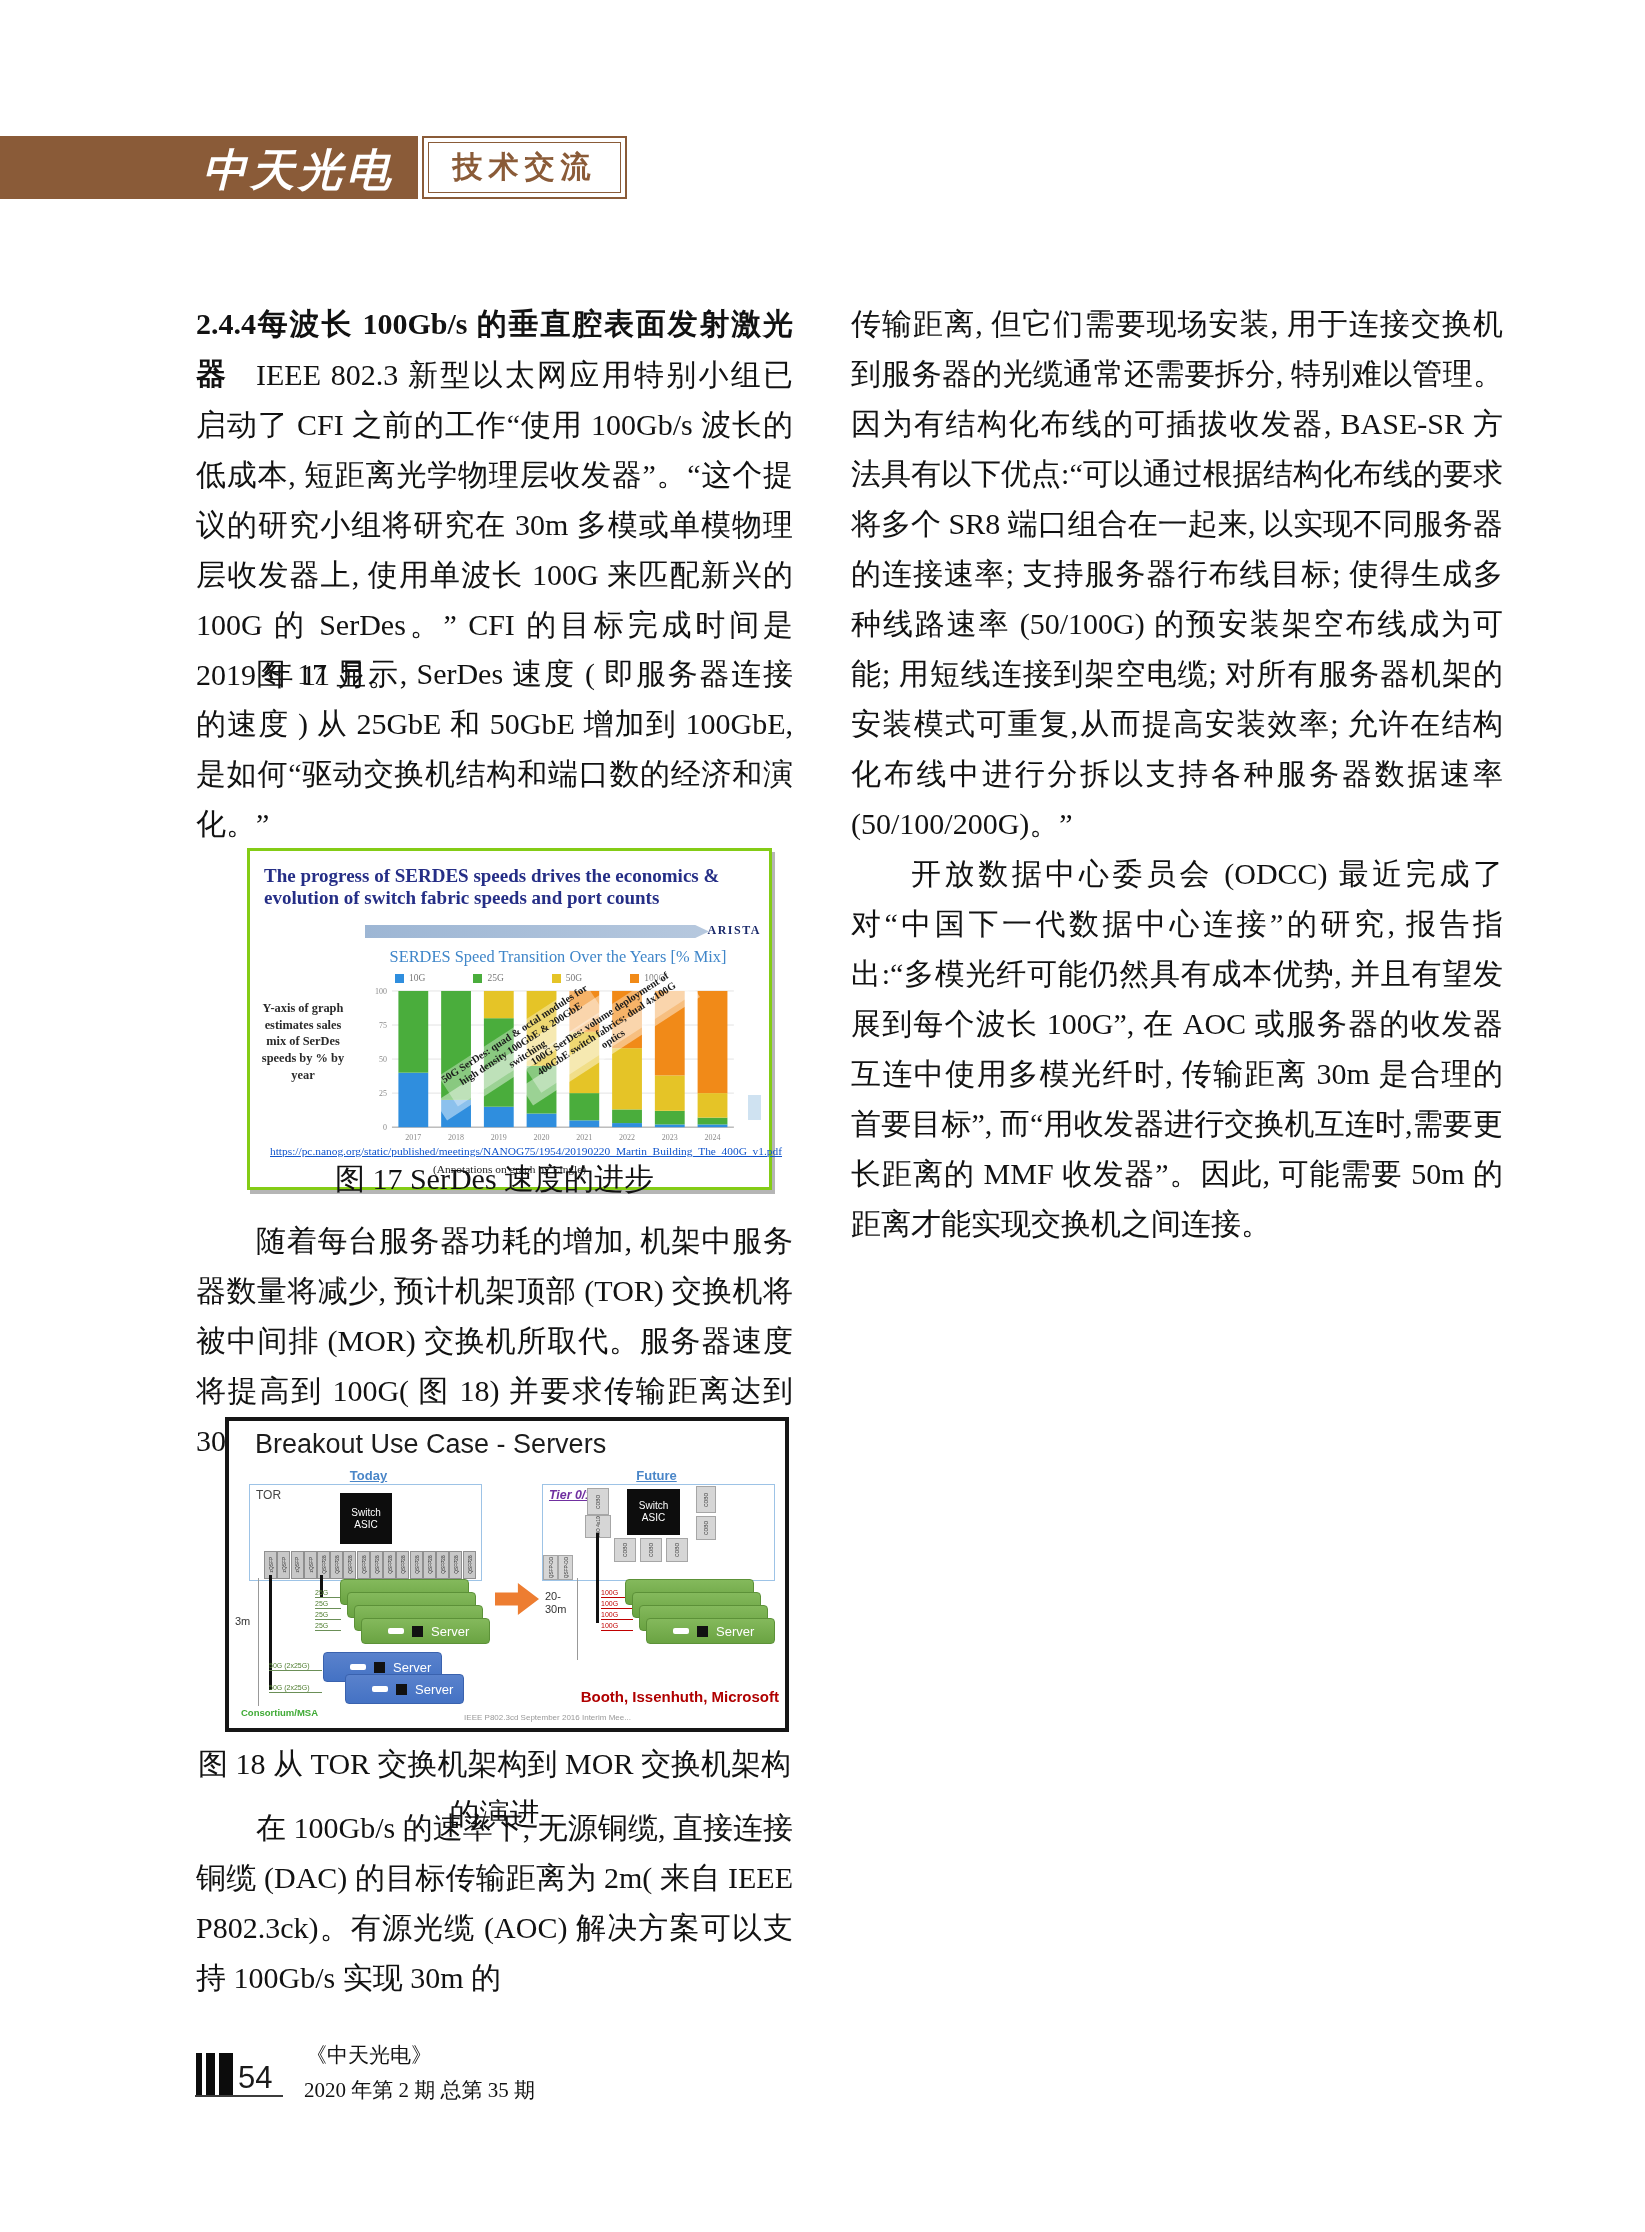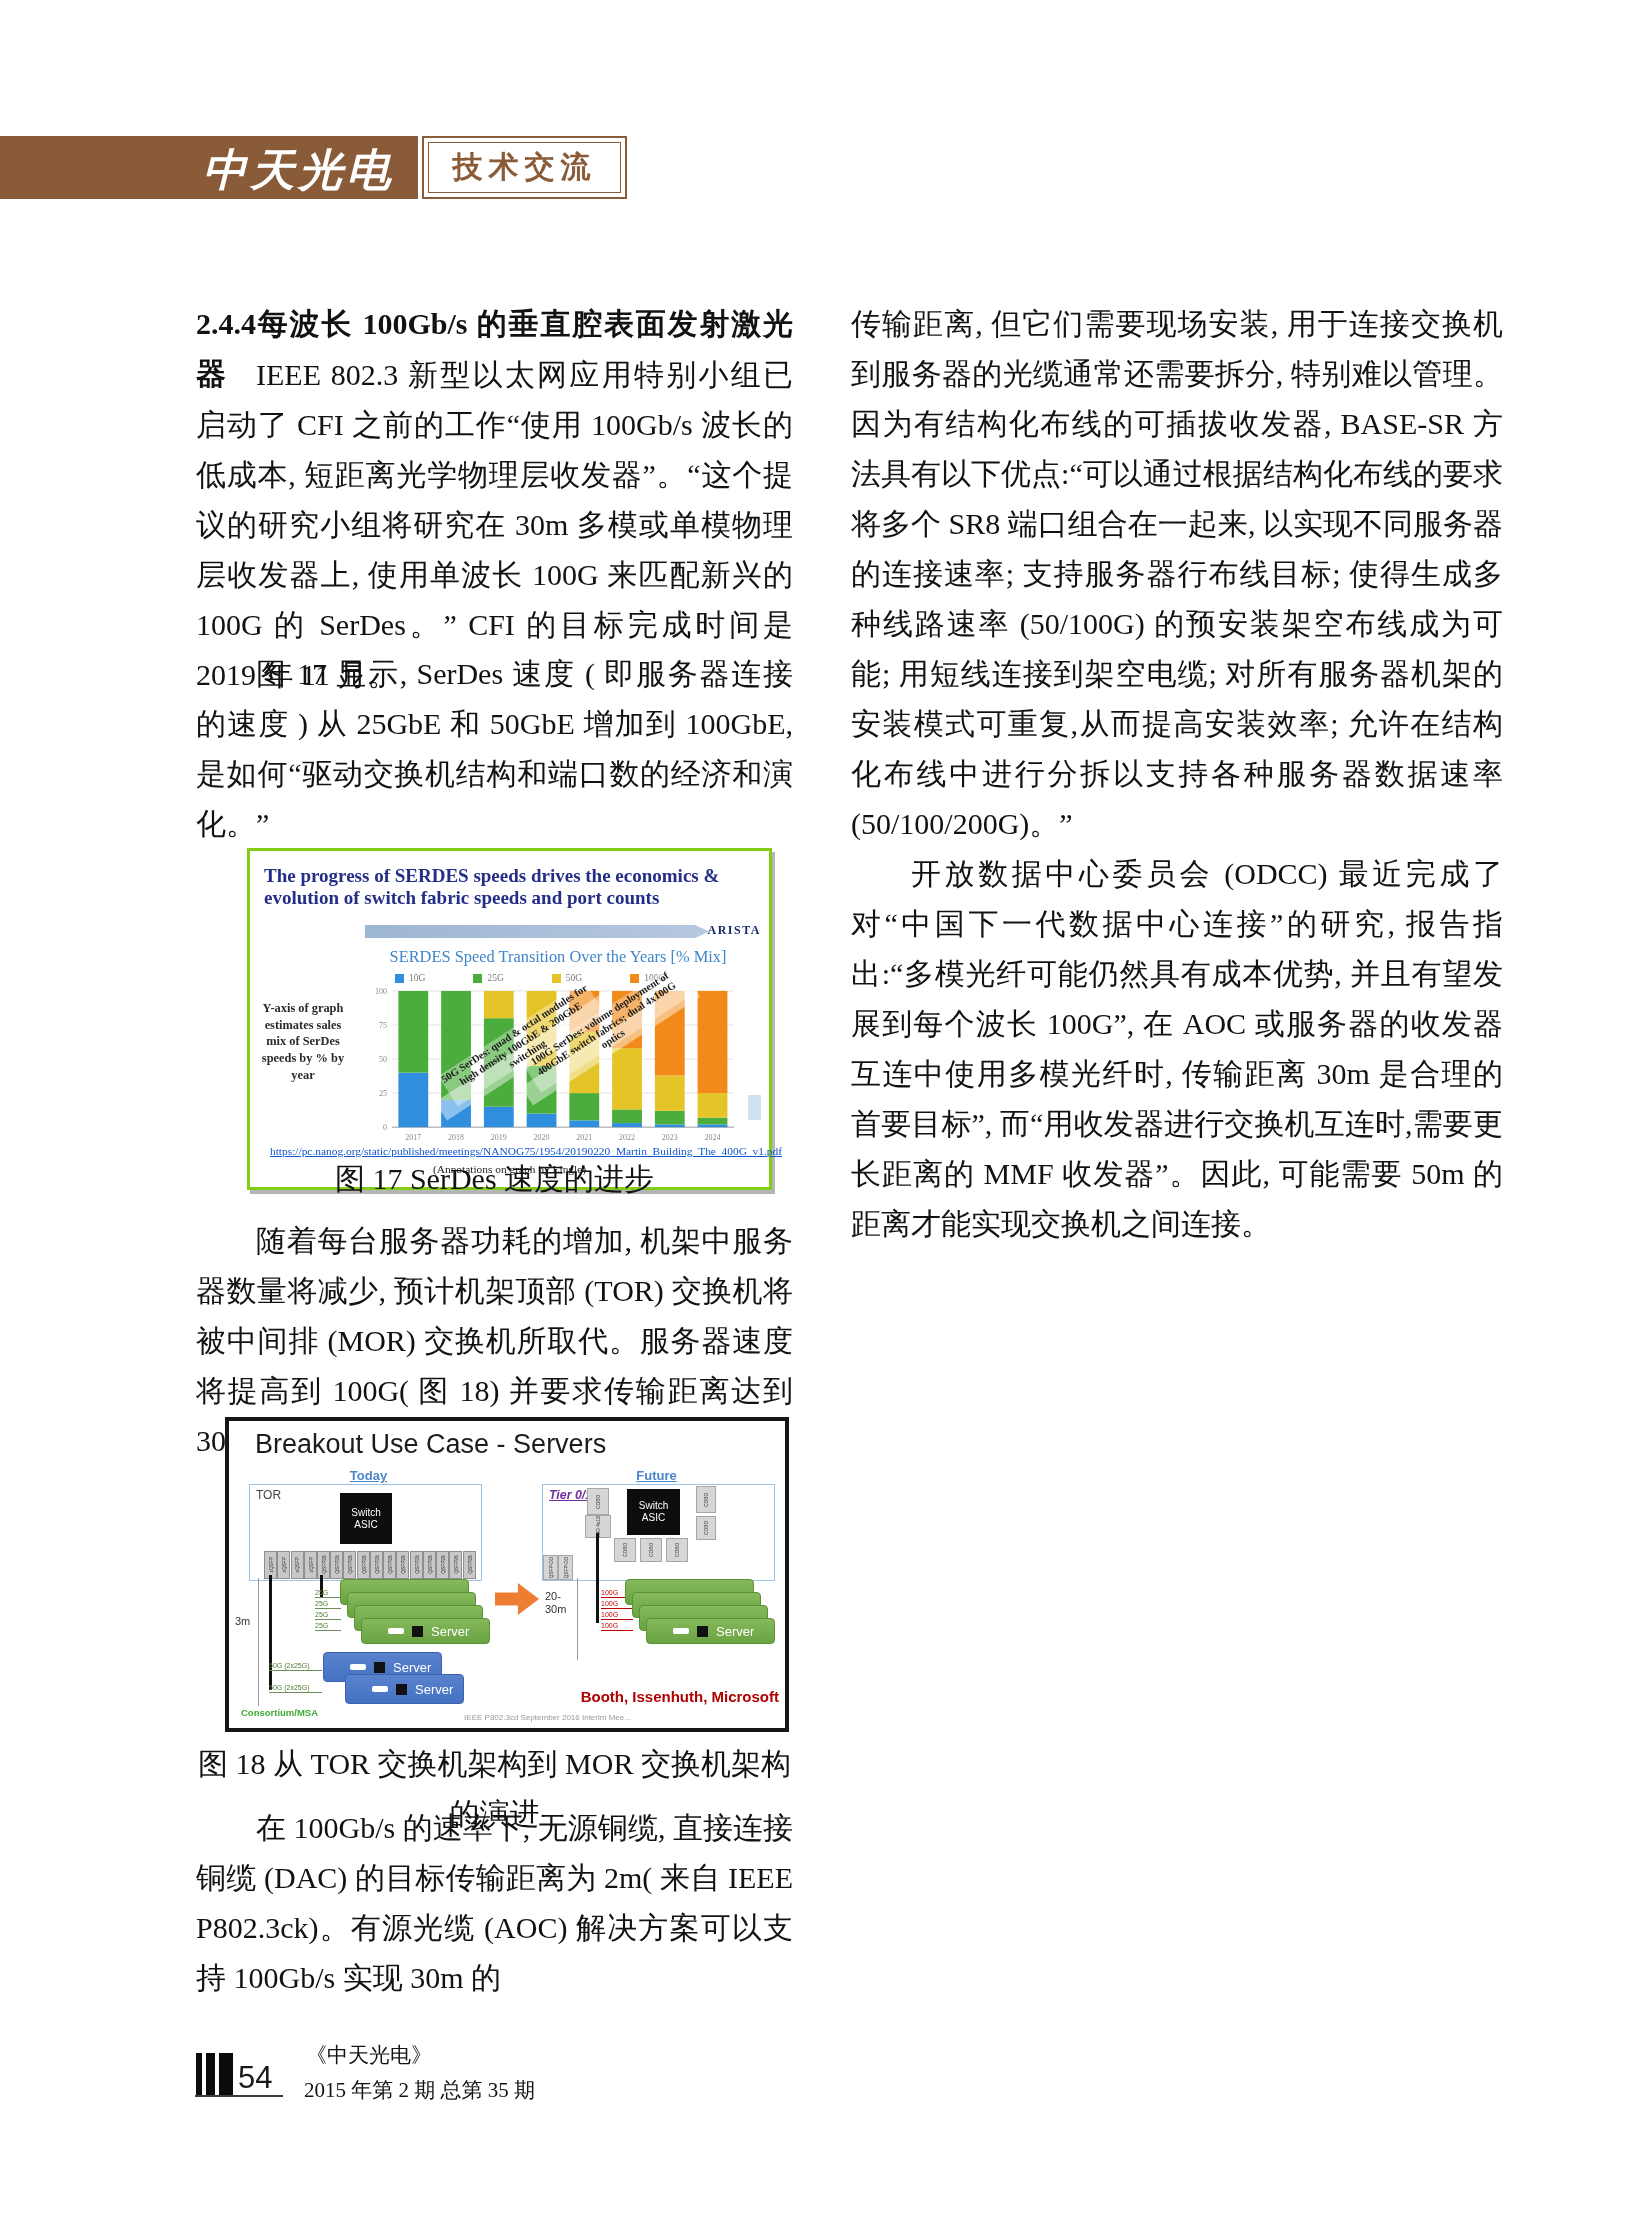--- a/index.html
+++ b/index.html
@@ -351,14 +351,14 @@
   <p>传输距离, 但它们需要现场安装, 用于连接交换机到服务器的光缆通常还需要拆分, 特别难以管理。因为有结构化布线的可插拔收发器, BASE-SR 方法具有以下优点:“可以通过根据结构化布线的要求将多个 SR8 端口组合在一起来, 以实现不同服务器的连接速率; 支持服务器行布线目标; 使得生成多种线路速率 (50/100G) 的预安装架空布线成为可能; 用短线连接到架空电缆; 对所有服务器机架的安装模式可重复,从而提高安装效率; 允许在结构化布线中进行分拆以支持各种服务器数据速率 (50/100/200G)。”</p>
   <p class="para-indent">开放数据中心委员会 (ODCC) 最近完成了对“中国下一代数据中心连接”的研究, 报告指出:“多模光纤可能仍然具有成本优势, 并且有望发展到每个波长 100G”, 在 AOC 或服务器的收发器互连中使用多模光纤时, 传输距离 30m 是合理的首要目标”, 而“用收发器进行交换机互连时,需要更长距离的 MMF 收发器”。因此, 可能需要 50m 的距离才能实现交换机之间连接。</p>
 </div>
 
 <div class="abs fbar" style="left:196px;top:2053px;width:6px;height:42px;"></div>
 <div class="abs fbar" style="left:206px;top:2053px;width:9px;height:42px;"></div>
 <div class="abs fbar" style="left:219px;top:2053px;width:14px;height:42px;"></div>
 <div class="abs" id="ft-page">54</div>
 <div class="abs" id="ft-rule"></div>
 <div class="abs" id="ft-journal">《中天光电》</div>
-<div class="abs" id="ft-issue">2015 年第 2 期 总第 35 期</div>
+<div class="abs" id="ft-issue">2020 年第 2 期 总第 35 期</div>
 
 
 </body></html>

